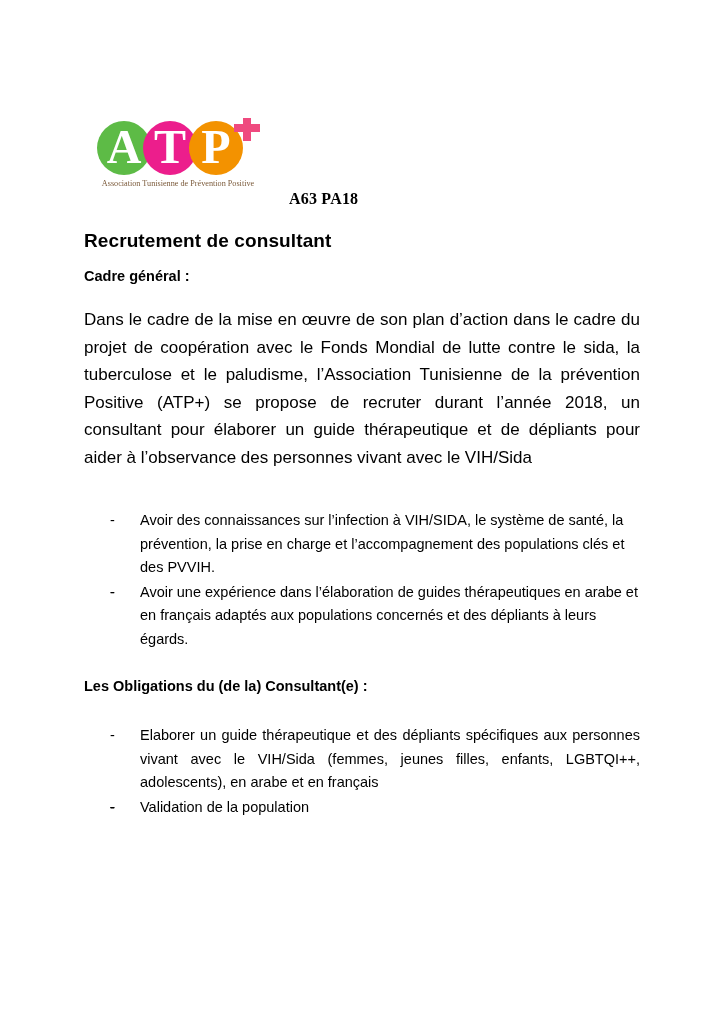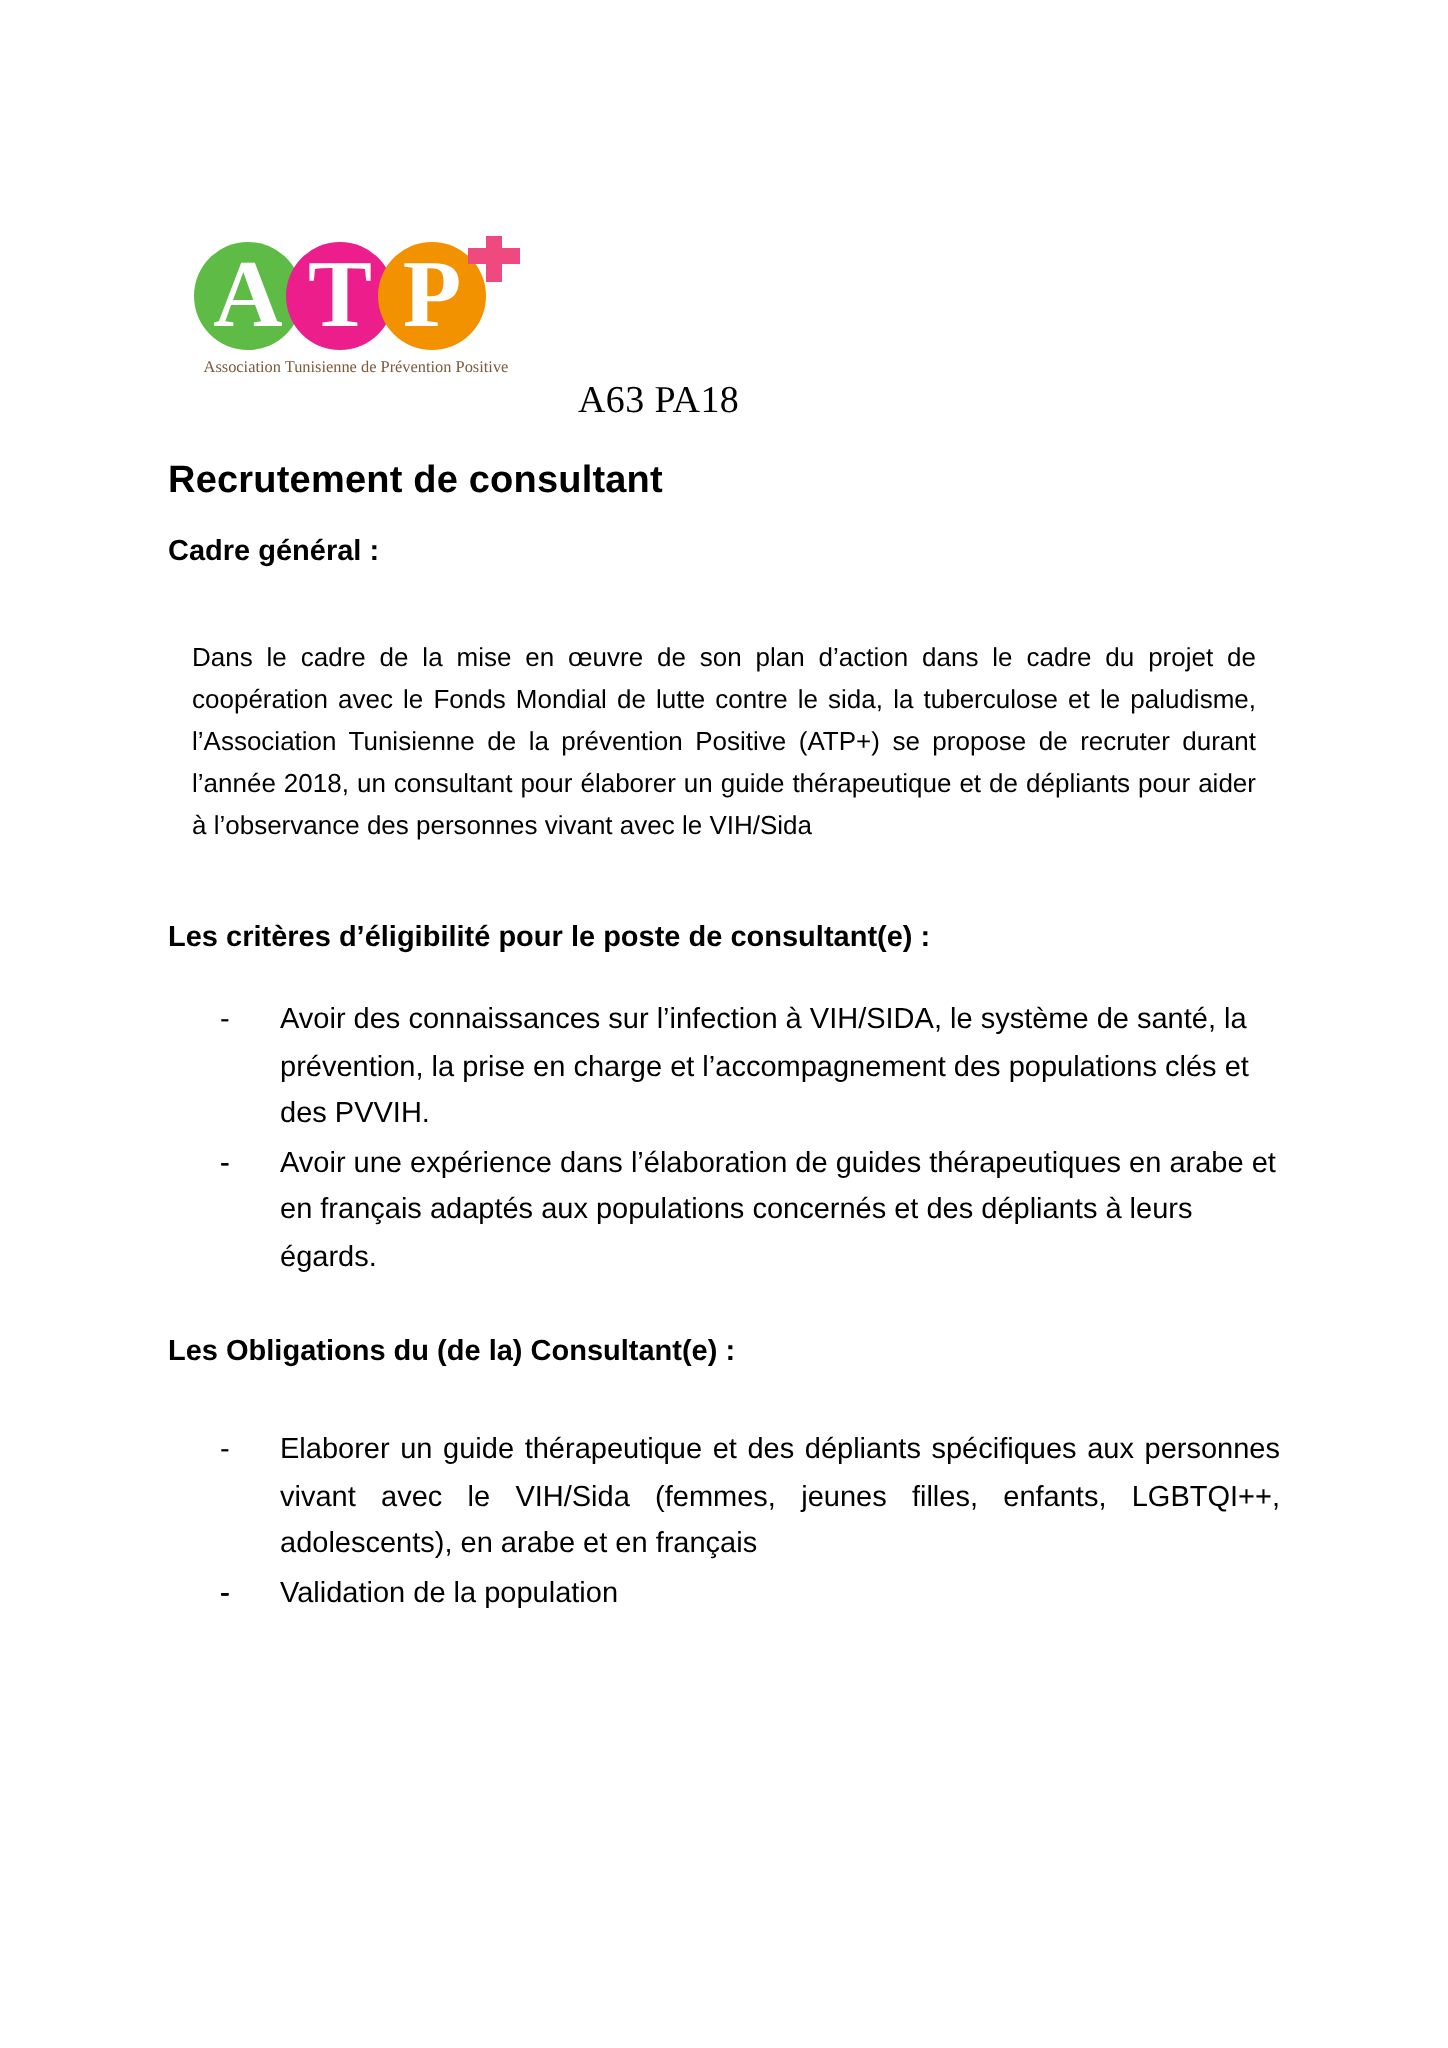--- a/index.html
+++ b/index.html
@@ -36,46 +36,46 @@
     width: 185px;
     height: 80px;
   }
   .logo svg { display: block; }
 
   .ref-code {
     position: absolute;
     left: 205px;
     top: 72px;
     font-family: "Liberation Serif", serif;
-    font-weight: normal;
-    font-size: 19px;
+    font-weight: bold;
+    font-size: 16px;
     letter-spacing: 0.2px;
   }
 
   .doc-title {
     position: absolute;
     left: 0;
     right: 0;
     top: 112px;
     font-size: 19px;
     font-weight: bold;
     letter-spacing: 0.1px;
   }
 
   
   .section-heading {
     font-size: 14.5px;
     font-weight: bold;
     margin: 0 0 10px 0;
   }
   .para {
-    font-size: 13px;
+    font-size: 17px;
     line-height: 1.62;
     text-align: justify;
-    margin: 12px;
+    margin: 0;
   }
   .block-gap-lg { height: 26px; }
   .block-gap-md { height: 20px; }
   .block-gap-sm { height: 12px; }
 
   ul.dash-list {
     list-style: none;
     margin: 0;
     padding: 0 0 0 26px;
   }
@@ -124,21 +124,20 @@
 
     <div class="doc-title">Recrutement de consultant</div>
   </div>
 
   <div class="block-gap-md"></div>
   <div class="section-heading">Cadre général :</div>
   <div class="block-gap-sm"></div>
   <p class="para">Dans le cadre de la mise en œuvre de son plan d’action dans le cadre du projet de coopération avec le Fonds Mondial de lutte contre le sida, la tuberculose et le paludisme, l’Association Tunisienne de la prévention Positive (ATP+) se propose de recruter durant l’année 2018, un consultant pour élaborer un guide thérapeutique et de dépliants pour aider à l’observance des personnes vivant avec le VIH/Sida</p>
 
   <div class="block-gap-lg"></div>
-  <div class="section-heading">Les critères d’éligibilité pour le poste de consultant(e) :</div>
   <div class="block-gap-sm"></div>
   <ul class="dash-list">
     <li><span class="dash">-</span><span>Avoir des connaissances sur l’infection à VIH/SIDA, le système de santé, la prévention, la prise en charge et l’accompagnement des populations clés et des PVVIH.</span></li>
     <li><span class="dash">-</span></li>
     <li><span class="dash">-</span><span>Avoir une expérience dans l’élaboration de guides thérapeutiques en arabe et en français adaptés aux populations concernés et des dépliants à leurs égards.</span></li>
   </ul>
 
   <div class="block-gap-lg"></div>
   <div class="section-heading">Les Obligations du (de la) Consultant(e) :</div>
   <div class="block-gap-md"></div>

